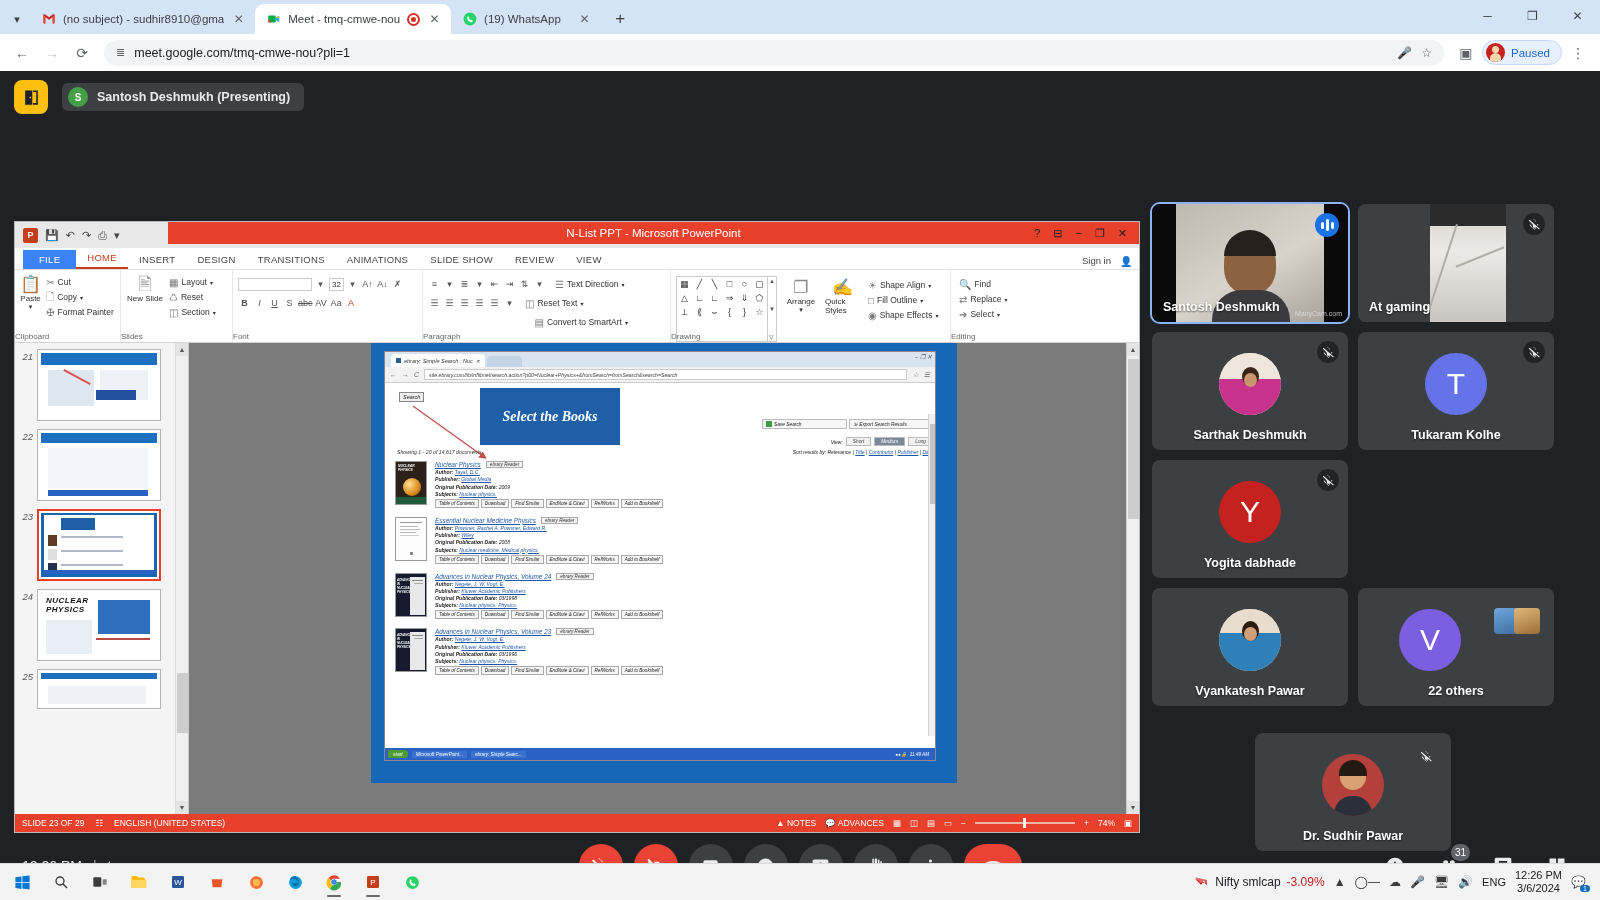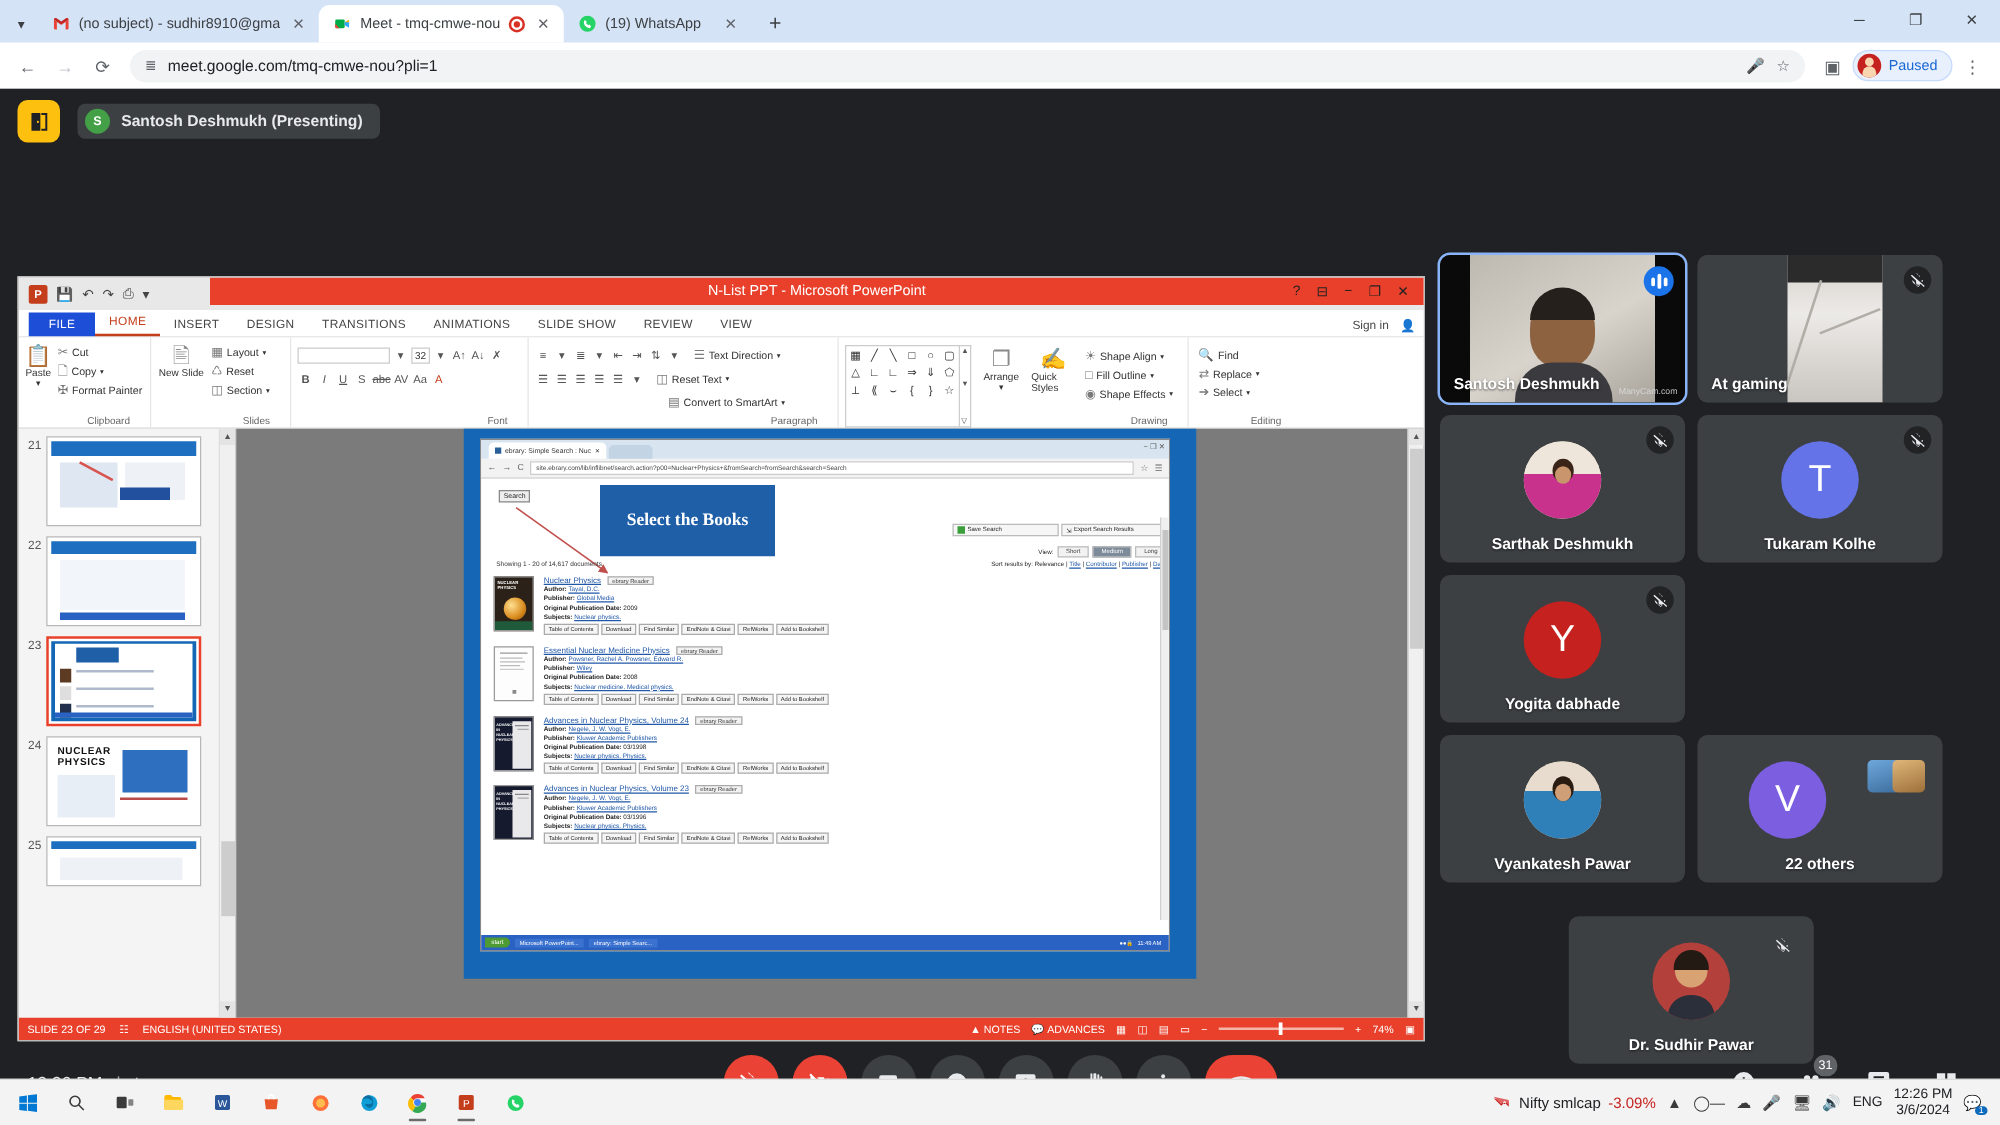--- a/index.html
+++ b/index.html
@@ -69,43 +69,43 @@
   
   .ppt-titlebar { height:26px; background:#e8e8e8; display:flex; align-items:center; position:relative; }
   .qat { display:flex; align-items:center; gap:7px; padding-left:8px; z-index:3;}
   .pp-logo { width:15px; height:15px; background:#c43e1c; color:#fff; font-size:9px; display:flex; align-items:center; justify-content:center; border-radius:2px; font-weight:bold;}
   .qat-i { font-size:11px; color:#444; }
   .ppt-redbar { position:absolute; left:153px; right:0; top:0; height:22px; background:#e8402a; display:flex; align-items:center; justify-content:center; }
   .ppt-doctitle { color:#fff; font-size:11.5px; }
   .ppt-winbtns { position:absolute; right:4px; top:0; height:22px; display:flex; align-items:center; gap:13px; padding-right:8px; z-index:4; color:#fff; font-size:11px;}
   .ppt-tabs { height:22px; background:#fff; display:flex; align-items:flex-end; gap:0; padding-left:8px; position:relative; border-bottom:1px solid #e1e1e1; }
   .ppt-tab { font-size:9.5px; color:#444; padding:3px 11px 4px; letter-spacing:.3px; }
-  .ppt-tab.file { background:#1d4ed8; color:#fff; padding:4px 16px 4px; }
+  .ppt-tab.file { background:#3b82f6; color:#fff; padding:4px 16px 4px; }
   .ppt-tab.active { color:#c43e1c; border-bottom:2px solid #c43e1c; }
   .ppt-signin { position:absolute; right:28px; bottom:3px; font-size:9.5px; color:#444; }
   .ppt-helpicons { position:absolute; right:6px; bottom:2px; font-size:10px; color:#777; }
 
   .ribbon { height:73px; background:#fff; border-bottom:1px solid #d4d4d4; display:flex; position:relative; }
   .rgroup { position:relative; padding:3px 5px 0; border-right:1px solid #e6e6e6; display:flex; flex-direction:column; }
-  .rgroup .gname { position:absolute; bottom:1px; left:0; right:16px; text-align:right; font-size:8px; color:#666; }
+  .rgroup .gname { position:absolute; bottom:1px; left:0; right:16px; text-align:left; font-size:8px; color:#666; }
   .rg-body { display:flex; gap:2px; flex:1 1 auto; }
   .r-big { display:flex; flex-direction:column; align-items:center; justify-content:flex-start; width:42px; font-size:8px; color:#333; padding-top:2px;}
   .r-big .gl { font-size:17px; line-height:19px; color:#8a8a8a; }
   .r-col { display:flex; flex-direction:column; justify-content:flex-start; gap:1px; padding-top:2px;}
   .r-item { display:flex; align-items:center; gap:3px; font-size:8.5px; color:#333; height:14px; padding:0 3px; white-space:nowrap;}
   .r-item .gl { font-size:10px; color:#7a7a7a; }
   .r-row { display:flex; align-items:center; gap:2px; height:16px;}
   .r-sq { font-size:9px; color:#555; min-width:13px; text-align:center; }
   .fontsize-box { border:1px solid #ccc; font-size:8px; padding:1px 2px; color:#333; height:13px; display:flex; align-items:center;}
   .fontname-box { border:1px solid #ccc; width:74px; height:13px; }
   .shapegal { border:1px solid #ccc; display:grid; grid-template-columns:repeat(6,15px); grid-auto-rows:14px; align-content:start; }
   .shapegal div { display:flex; align-items:center; justify-content:center; font-size:9px; color:#333; }
   .shapescroll { display:flex; flex-direction:column; justify-content:space-between; border:1px solid #ccc; border-left:none; font-size:6px; color:#555; padding:1px; }
 
-  .ppt-workarea { display:flex; height:calc(100% - 26px - 22px - 73px - 18px); }
+  .ppt-workarea { display:flex; height:calc(100% - 26px - 22px - 73px - 18px);font-style:italic; }
   .thumbs-pane { width:174px; background:#f4f4f4; border-right:1px solid #ccc; position:relative; overflow:hidden; padding:6px 0 0 4px; }
   .thumb-row { display:flex; gap:4px; margin-bottom:8px; align-items:flex-start; }
   .thumb-num { width:14px; text-align:right; font-size:9.5px; color:#555; padding-top:2px; }
   .thumb { width:124px; height:72px; border:1px solid #b6b6b6; background:#fff; position:relative; overflow:hidden; }
   .thumb.sel { border:2px solid #e8402a; }
   .thumbs-scroll { position:absolute; right:0; top:0; width:13px; height:100%; background:#f0f0f0; border-left:1px solid #ddd; }
   .ts-up, .ts-dn { height:13px; font-size:7px; display:flex; align-items:center; justify-content:center; color:#555; background:#e4e4e4; }
   .ts-thumb { position:absolute; left:1px; width:11px; top:330px; height:60px; background:#cdcdcd; }
 
   .slide-pane { flex:1 1 auto; position:relative; background:#7b7b7b; display:flex; justify-content:center; }

